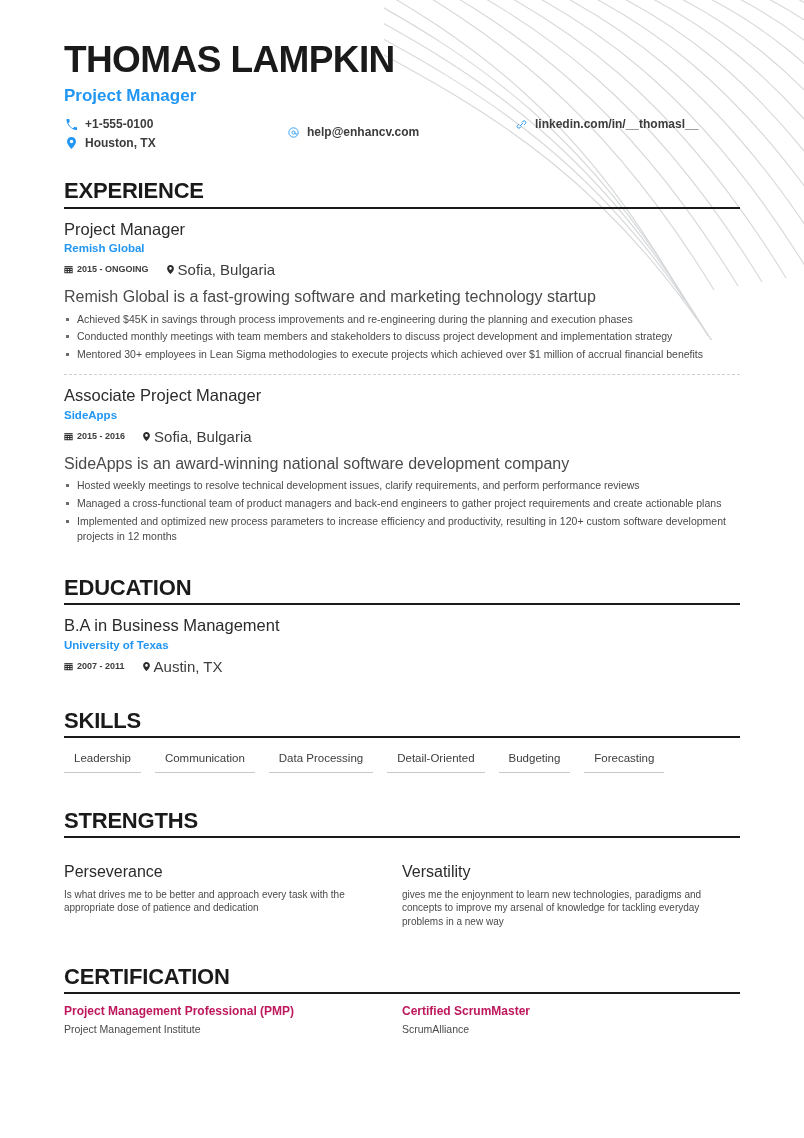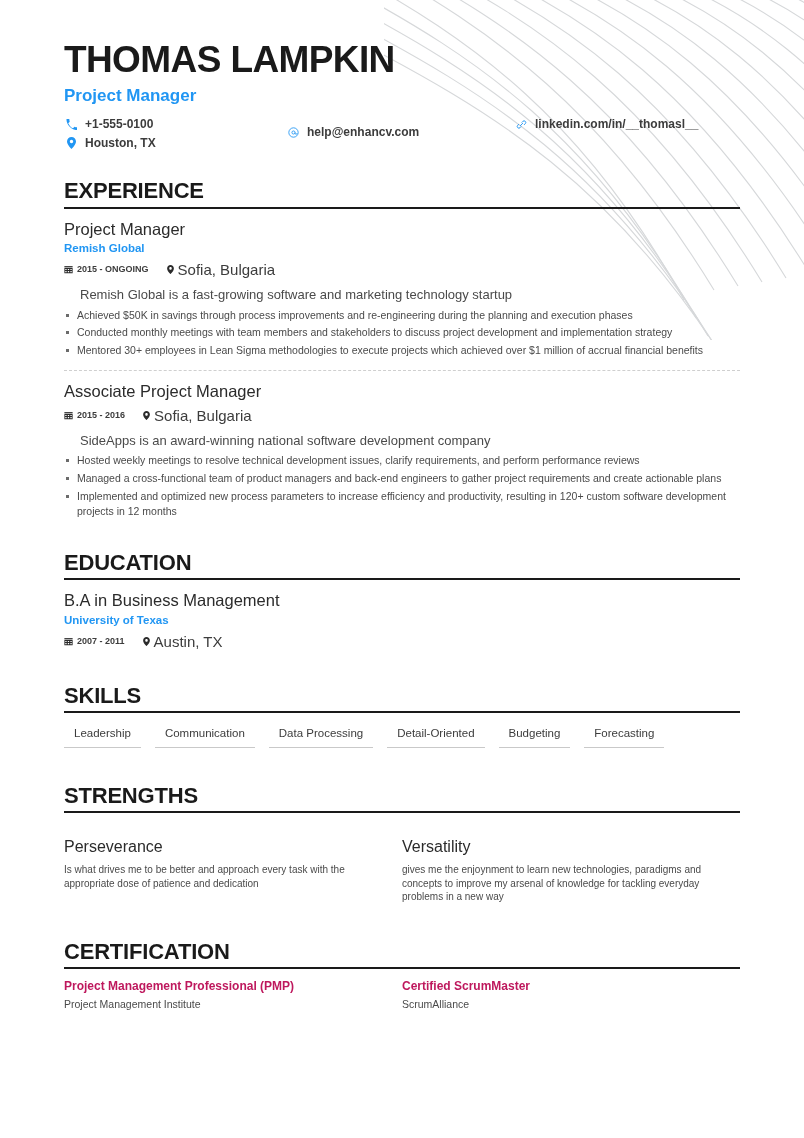--- a/index.html
+++ b/index.html
@@ -124,23 +124,23 @@
   }
   .entry-meta .ico {
     display: inline-flex;
     align-items: center;
     margin-right: 4px;
     color: #2b2b2b;
   }
   .entry-meta .meta-date { margin-right: 18px; display: flex; align-items: center; }
   .entry-meta .meta-loc  { display: flex; font-weight: normal; font-size: 15px;}
   .entry-summary {
-    font-size: 13px;
+    font-size: 16px;
     color: #4a4a4a;
-    margin: 8px 0 0 16px;
+    margin: 8px 0 0 0;
     line-height: 1.35;
   }
   ul.bullets {
     margin: 4px 0 0 0;
     padding: 0;
     list-style: none;
   }
   ul.bullets li {
     position: relative;
     padding-left: 13px;
@@ -357,30 +357,31 @@
             <span class="ico">
               <svg width="7" height="9" viewBox="0 0 24 32" fill="#2b2b2b">
                 <path d="M12 0C5.4 0 0 5.4 0 12c0 9 12 20 12 20s12-11 12-20c0-6.6-5.4-12-12-12zm0 16.5c-2.5 0-4.5-2-4.5-4.5s2-4.5 4.5-4.5 4.5 2 4.5 4.5-2 4.5-4.5 4.5z"></path>
               </svg>
             </span>
             <span>Sofia, Bulgaria</span>
           </span>
         </div>
         <p class="entry-summary">Remish Global is a fast-growing software and marketing technology startup</p>
         <ul class="bullets">
-          <li>Achieved $50K in savings through process improvements and re-engineering during the planning and execution phases</li>
+          <li>Achieved $45K in savings through process improvements and re-engineering during the planning and execution phases</li>
           <li>Conducted monthly meetings with team members and stakeholders to discuss project development and implementation strategy</li>
           <li>Mentored 30+ employees in Lean Sigma methodologies to execute projects which achieved over $1 million of accrual financial benefits</li>
         </ul>
       </div>
 
       <hr class="entry-sep">
 
       <div class="entry">
         <div class="entry-role">Associate Project Manager</div>
+        <div class="entry-company">SideApps</div>
         <div class="entry-meta">
           <span class="meta-date">
             <span class="ico">
               <svg width="9" height="9" viewBox="0 0 24 24" fill="#2b2b2b">
                 <rect x="1" y="3" width="22" height="3.4"></rect>
                 <path d="M1 8h22v14H1z M3.4 10.4h3.6v3H3.4z M10.2 10.4h3.6v3h-3.6z M17 10.4h3.6v3H17z M3.4 16h3.6v3H3.4z M10.2 16h3.6v3h-3.6z M17 16h3.6v3H17z" fill-rule="evenodd"></path>
               </svg>
             </span>
             <span>2015 - 2016</span>
           </span>

